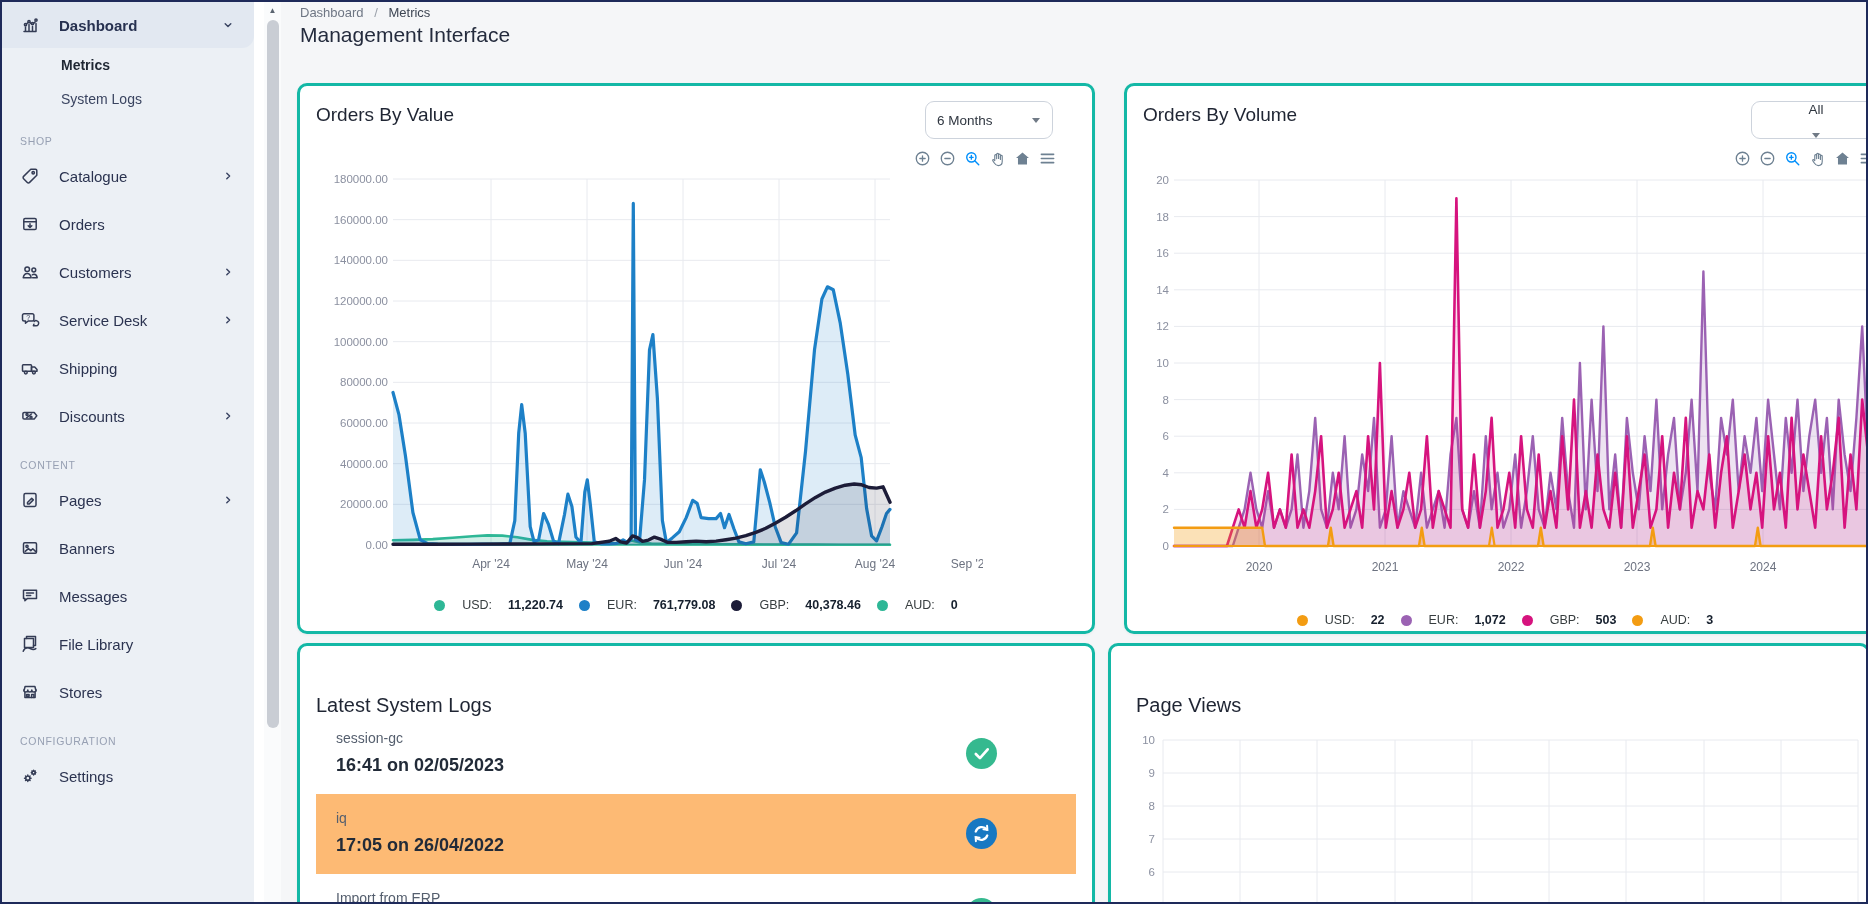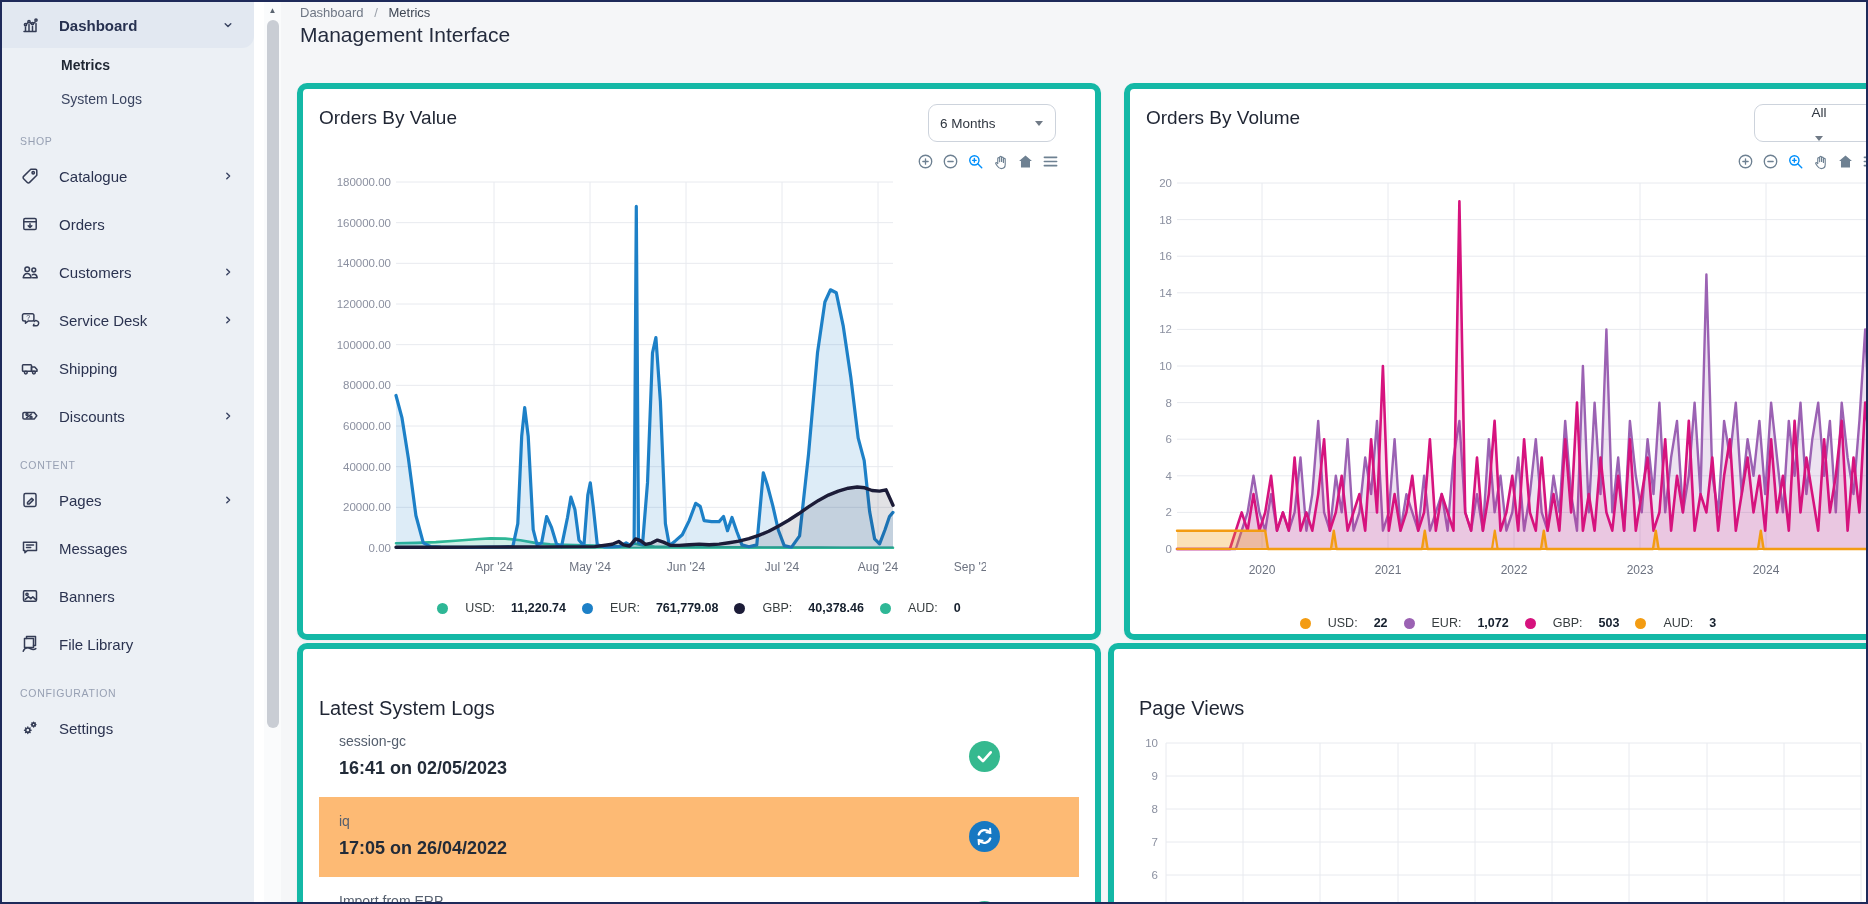--- a/index.html
+++ b/index.html
@@ -25,21 +25,21 @@
   #gap{position:absolute;left:252px;top:0;width:10px;height:100%;background:#ffffff;}
   #vscroll{position:absolute;left:262px;top:0;width:17px;height:100%;background:#fafbfc;}
   #vscroll .arrow{position:absolute;top:4px;left:0;width:17px;text-align:center;font-size:8px;color:#5a6470;}
   #vthumb{position:absolute;left:2.5px;top:18px;width:12px;height:708px;background:#c9cdd4;border-radius:6px;}
   
   #breadcrumb{position:absolute;left:298px;top:3px;font-size:13px;color:#6e7684;}
   #breadcrumb .sep{margin:0 7px;color:#9aa0aa;}
   #breadcrumb .cur{color:#3d4553;font-weight:500;}
   #page-title{position:absolute;left:298px;top:21px;font-size:21px;font-weight:500;color:#242b3d;}
   
-  .card{position:absolute;background:#fff;border:6px solid #14b8a6;border-radius:10px;
+  .card{position:absolute;background:#fff;border:3px solid #14b8a6;border-radius:10px;
         box-shadow:0 1px 3px rgba(16,24,40,.05);overflow:hidden;}
   #card-value{left:295px;top:81px;width:792px;height:545px;}
   #card-volume{left:1106px;top:81px;width:756px;height:545px;margin-left:16px;}
   #card-logs{left:295px;top:641px;width:792px;height:420px;}
   #card-pv{left:1106px;top:641px;width:756px;height:420px;}
   .card-title{position:absolute;left:16px;top:18px;font-size:19px;color:#1f2533;}
   .card-title2{position:absolute;left:16px;top:48px;font-size:20px;color:#1f2533;}
   #card-pv .card-title2{left:25px;}
   .dd{position:absolute;top:15px;height:38px;width:128px;box-sizing:border-box;border:1px solid #cdd3dc;
       border-radius:9px;background:#fff;display:flex;align-items:center;justify-content:space-between;
@@ -263,35 +263,41 @@
           <svg class="icn">
             <use href="#i-page"></use>
           </svg>
           <span>Pages</span>
           <svg class="chev">
             <use href="#i-chevright"></use>
           </svg>
         </div>
         <div class="sb-item">
           <svg class="icn">
+            <use href="#i-image"></use>
+          </svg>
+          <span>Banners</span>
+        </div>
+        <div class="sb-item">
+          <svg class="icn">
             <use href="#i-message"></use>
           </svg>
           <span>Messages</span>
         </div>
         <div class="sb-item">
           <svg class="icn">
-            <use href="#i-image"></use>
-          </svg>
-          <span>Banners</span>
-        </div>
-        <div class="sb-item">
-          <svg class="icn">
             <use href="#i-library"></use>
           </svg>
           <span>File Library</span>
+        </div>
+        <div class="sb-item">
+          <svg class="icn">
+            <use href="#i-store"></use>
+          </svg>
+          <span>Stores</span>
         </div>
         <div class="sb-heading">CONFIGURATION</div>
         <div class="sb-item">
           <svg class="icn">
             <use href="#i-gears"></use>
           </svg>
           <span>Settings</span>
         </div>
       </div>
   </aside>

